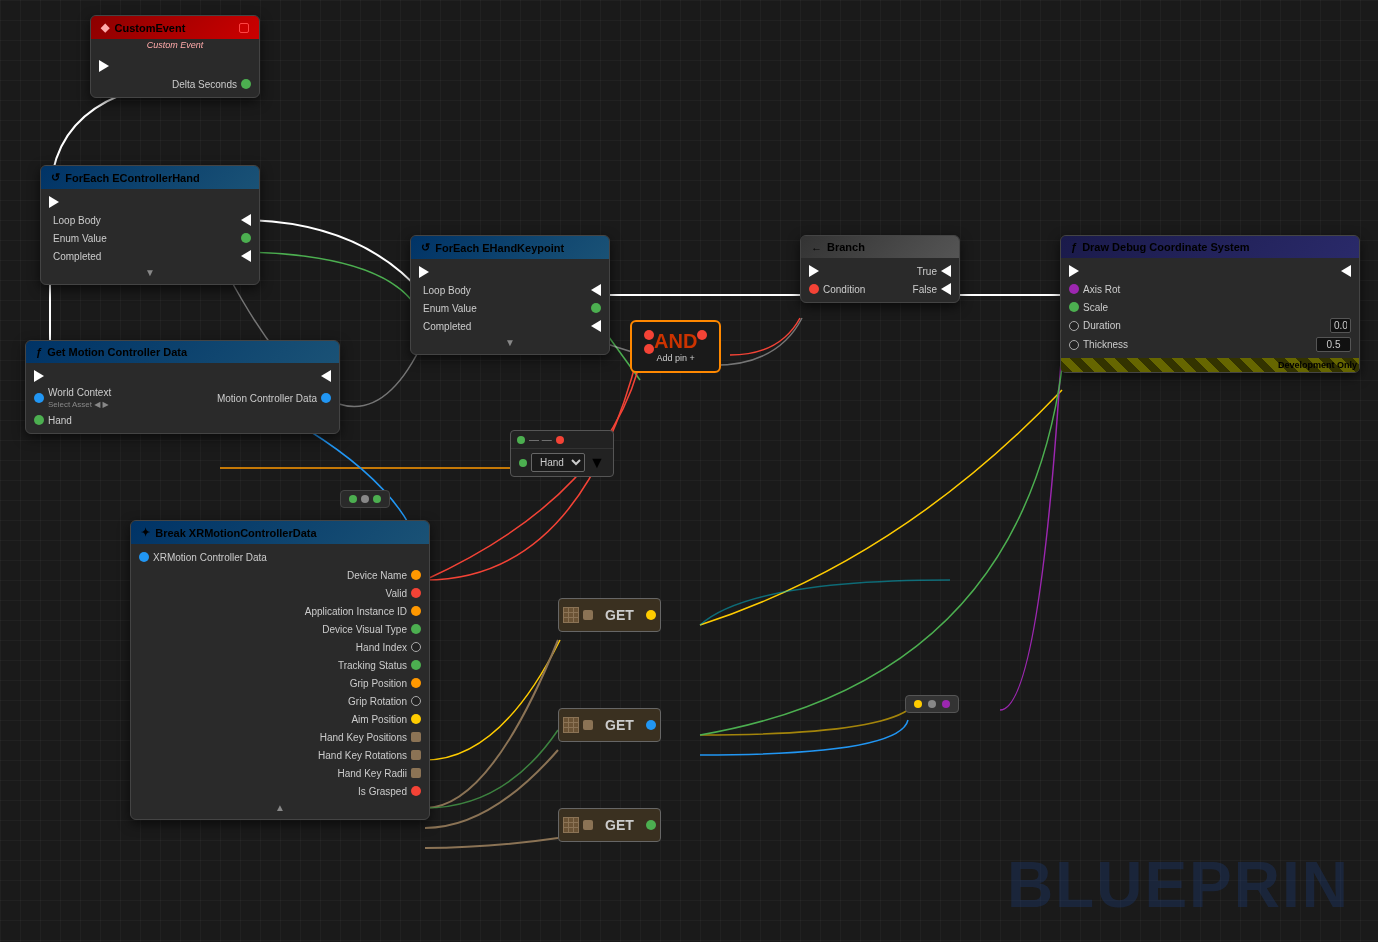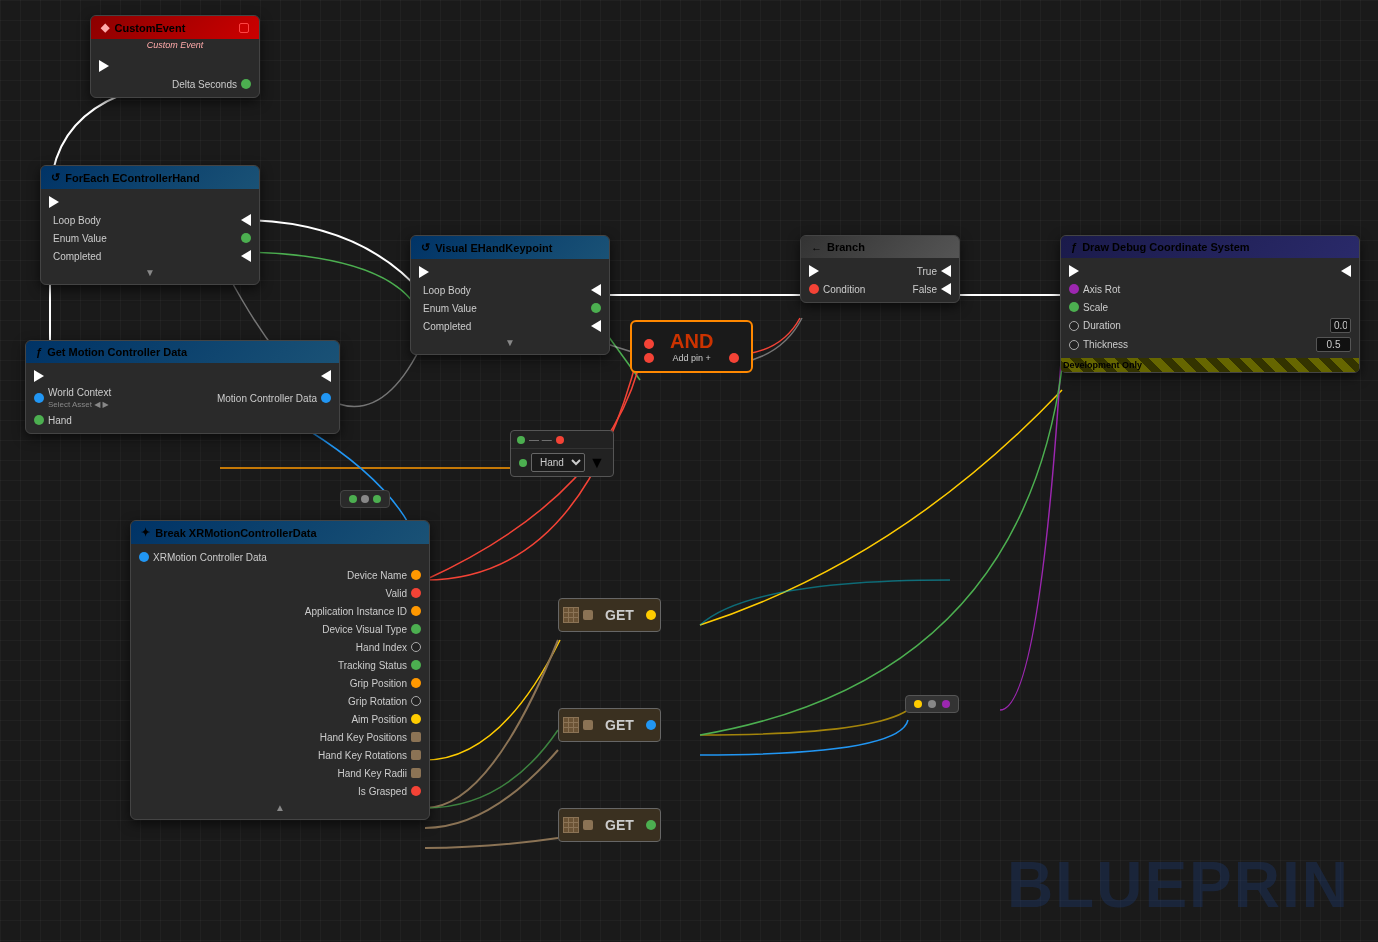--- a/index.html
+++ b/index.html
@@ -211,21 +211,21 @@
     .dev-only-bar {
       background: repeating-linear-gradient(
         45deg,
         #333300,
         #333300 8px,
         #666600 8px,
         #666600 16px
       );
       font-size: 9px;
       color: #000;
-      text-align: left;
+      text-align: right;
       padding: 2px;
       font-weight: bold;
       border-radius: 0 0 4px 4px;
     }
 
     .value-input {
       background: #111;
       border: 1px solid #555;
       color: #ccc;
       font-size: 10px;
@@ -355,21 +355,21 @@
     <div class="pin-row">
       <span class="pin green"></span>
       <span class="pin-label">Hand</span>
     </div>
   </div>
 </div>
 
 <div class="node" style="left:410px; top:235px; width:200px;">
   <div class="node-header header-blue">
     <span>↺</span>
-    <span>Visual EHandKeypoint</span>
+    <span>ForEach EHandKeypoint</span>
   </div>
   <div class="node-body">
     <div class="pin-row">
       <span class="pin arrow"></span>
     </div>
     <div class="pin-row">
       <span class="pin-label">Loop Body</span>
       <span class="pin arrow right" style="border-right-color:white;"></span>
     </div>
     <div class="pin-row">
@@ -378,21 +378,21 @@
     </div>
     <div class="pin-row">
       <span class="pin-label">Completed</span>
       <span class="pin arrow right" style="border-right-color:white; border-top-color:transparent; border-bottom-color:transparent;"></span>
     </div>
     <div class="arrow-down">▼</div>
   </div>
 </div>
 
 <div class="and-node" style="left:630px; top:320px;">
-  <div style="display:flex; align-items:flex-end; gap:16px;">
+  <div style="display:flex; align-items:flex-start; gap:0;">
     <div style="display:flex; flex-direction:column; gap:4px;">
       <span class="pin red"></span>
       <span class="pin red"></span>
     </div>
     <div style="text-align:center;">
       <div class="and-title">AND</div>
       <div class="and-sub">Add pin +</div>
     </div>
     <span class="pin red"></span>
   </div>

